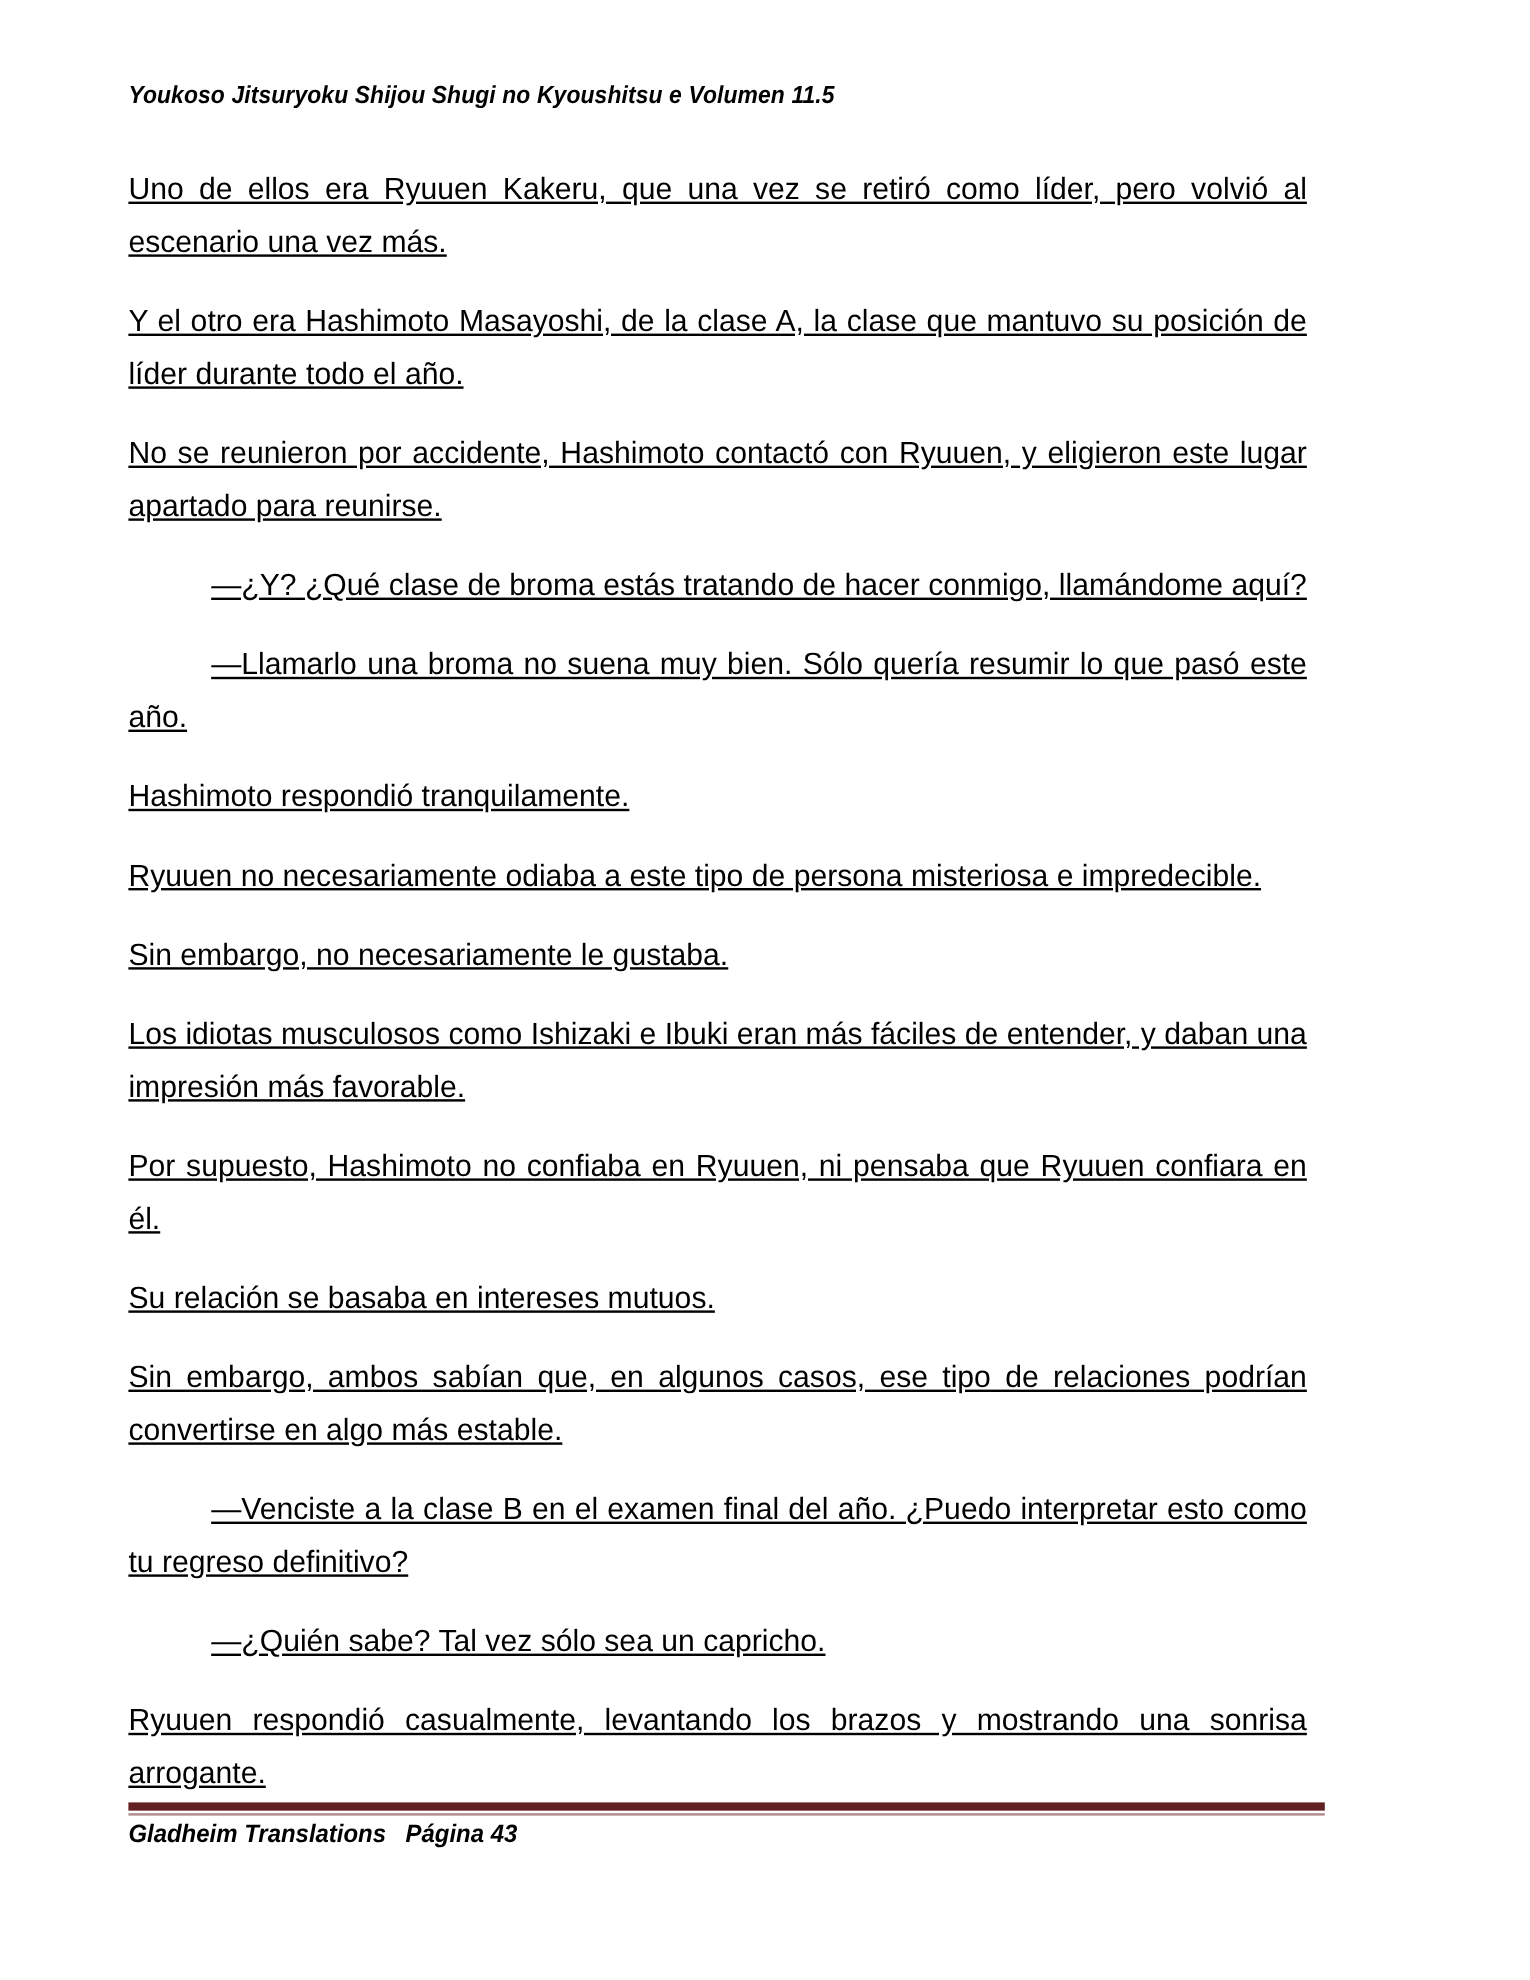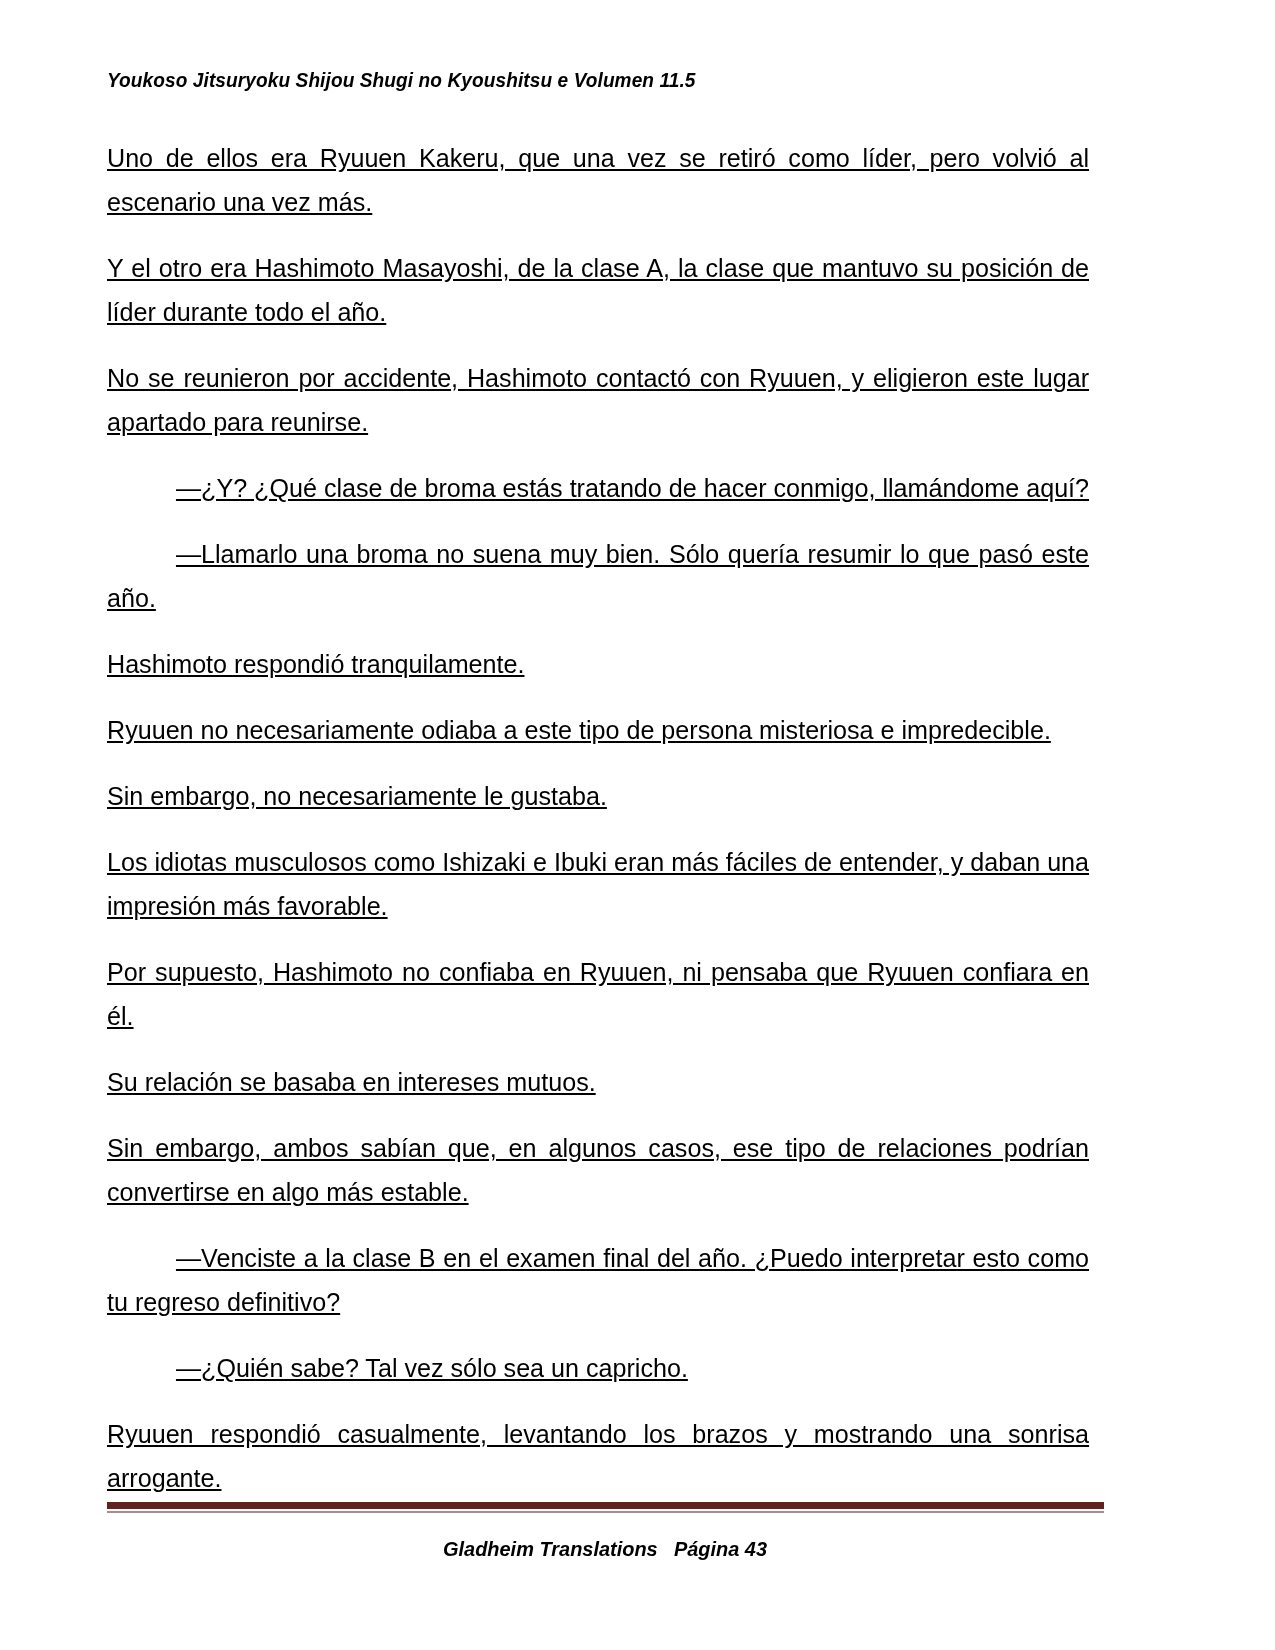--- a/index.html
+++ b/index.html
@@ -84,23 +84,23 @@
     background: #ffffff;
     width: 100%;
   }
   .footer-rule-thin {
     height: 2px;
     background: #b08a8b;
     width: 100%;
   }
   .footer-row {
     display: flex;
-    justify-content: center;
+    justify-content: flex-start;
     align-items: baseline;
-    margin-top: 24px;
+    margin-top: 4px;
   }
   .footer-text {
     font-family: "Liberation Sans Narrow", "Liberation Sans", sans-serif;
     font-weight: bold;
     font-style: italic;
     font-size: 21px;
     color: #000000;
     white-space: nowrap;
     transform: scaleX(0.95);
   }

